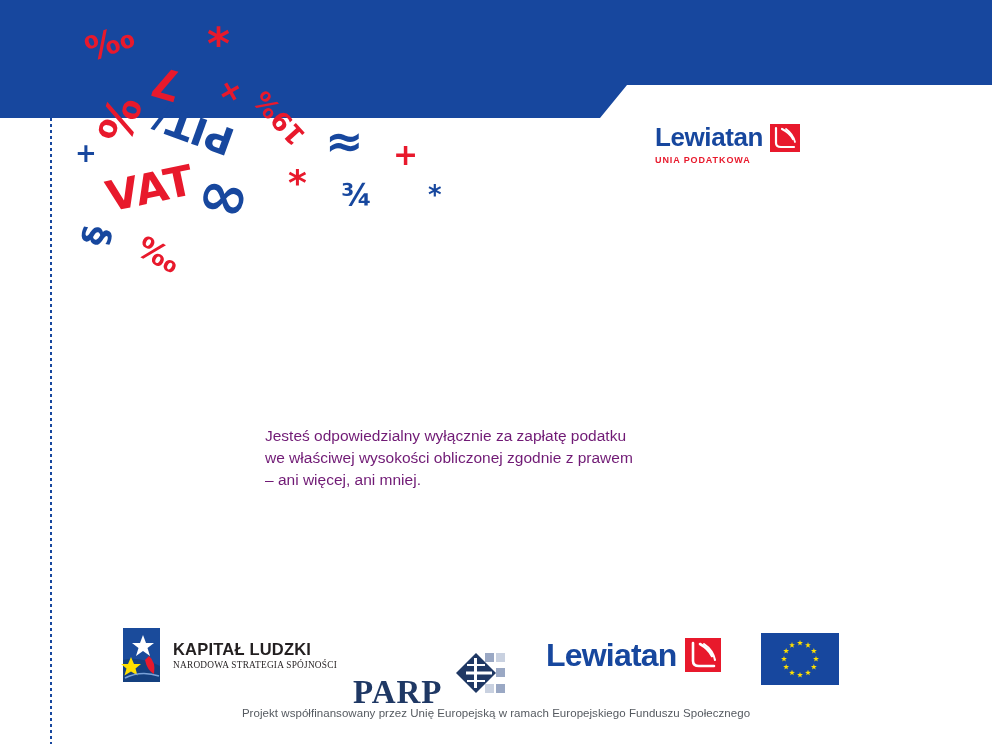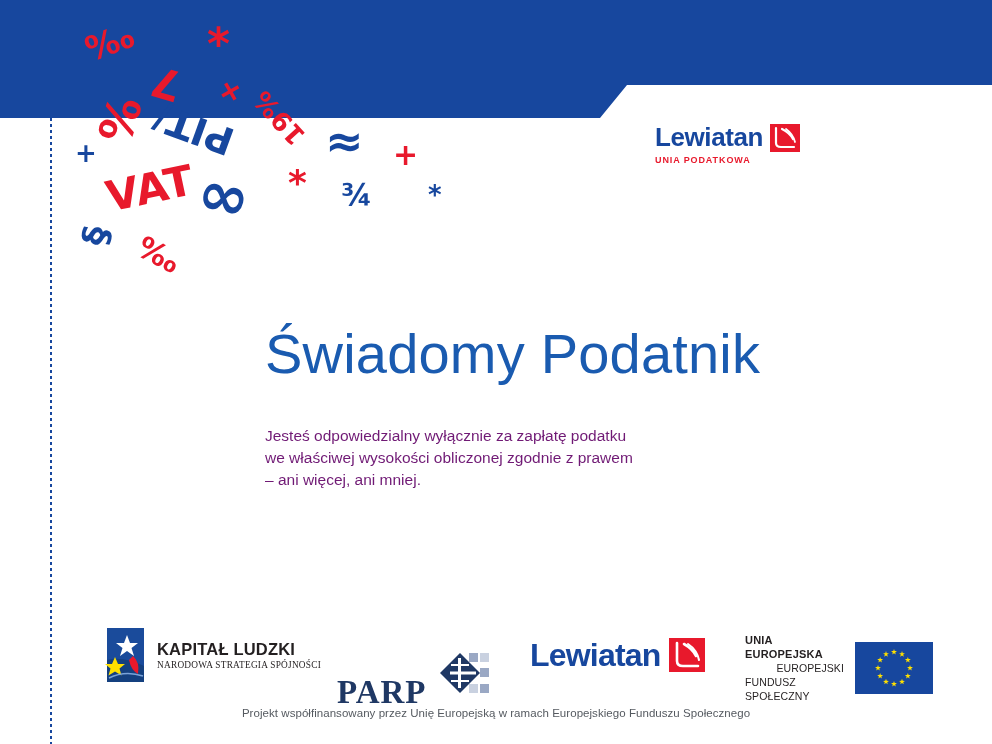--- a/index.html
+++ b/index.html
@@ -103,21 +103,21 @@
     position:absolute;
     left:265px;top:499px;
     font-family:"Liberation Sans", sans-serif;
     font-size:11.5px;
     color:#4a6ea8;
     white-space:nowrap;
   }
 
   
   .footer-logos{
-    position:absolute;left:0;top:624px;width:933px;height:68px;
+    position:absolute;left:16px;top:624px;width:933px;height:68px;
   }
   .flogo{position:absolute;display:flex;align-items:center;}
 
   
   .kl{left:103px;top:2px;gap:9px;}
   .kl-mark{width:45px;height:58px;flex:none;}
   .kl-txt{display:flex;flex-direction:column;justify-content:center;}
   .kl-t1{
     font-family:"Liberation Sans", sans-serif;font-weight:700;
     font-size:16.5px;color:#231f20;letter-spacing:0.2px;line-height:19px;
@@ -198,21 +198,20 @@
           <rect x="0" y="0" width="30" height="28" fill="#e8192c"></rect>
           <path d="M6 4 L6 19 Q6 23 11 23 L24 23" stroke="#ffffff" stroke-width="2.2" fill="none" stroke-linecap="round"></path>
           <path d="M12 5 Q20 9 23 15" stroke="#ffffff" stroke-width="2.2" fill="none" stroke-linecap="round"></path>
           <path d="M16 5 Q23 10 25 18" stroke="#ffffff" stroke-width="1.8" fill="none" stroke-linecap="round"></path>
         </svg>
       </span>
     </div>
     <span class="hdr-sub">UNIA PODATKOWA</span>
   </div>
 
-  <h1 class="title">Świadomy Podatnik</h1>
 
   <p class="body-copy">Jesteś odpowiedzialny wyłącznie za zapłatę podatku
 we właściwej wysokości obliczonej zgodnie z prawem
 – ani więcej, ani mniej.</p>
 
 
   <div class="footer-logos">
 
     <div class="flogo kl">
       <span class="kl-mark">
@@ -255,25 +254,20 @@
         <svg width="36" height="34" viewBox="0 0 36 34" aria-hidden="true">
           <rect x="0" y="0" width="36" height="34" fill="#e8192c"></rect>
           <path d="M8 5 L8 23 Q8 28 14 28 L29 28" stroke="#ffffff" stroke-width="2.6" fill="none" stroke-linecap="round"></path>
           <path d="M15 6 Q24 11 27 18" stroke="#ffffff" stroke-width="2.6" fill="none" stroke-linecap="round"></path>
           <path d="M19 6 Q28 12 30 22" stroke="#ffffff" stroke-width="2.1" fill="none" stroke-linecap="round"></path>
         </svg>
       </span>
     </div>
 
     <div class="flogo eu">
-      <span class="eu-txt">
-        <span class="eu-t1">UNIA EUROPEJSKA</span>
-        <span class="eu-t2">EUROPEJSKI</span>
-        <span class="eu-t3">FUNDUSZ SPOŁECZNY</span>
-      </span>
       <span class="eu-flag">
         <svg width="78" height="52" viewBox="0 0 78 52" aria-hidden="true">
           <rect x="0" y="0" width="78" height="52" fill="#17479e"></rect>
           <g fill="#ffe000" id="eu-stars">
               <polygon points="39.00,6.90 39.73,9.00 41.95,9.04 40.18,10.38 40.82,12.51 39.00,11.24 37.18,12.51 37.82,10.38 36.05,9.04 38.27,9.00"></polygon>
               <polygon points="47.00,9.04 47.73,11.14 49.95,11.19 48.18,12.53 48.82,14.65 47.00,13.38 45.18,14.65 45.82,12.53 44.05,11.19 46.27,11.14"></polygon>
               <polygon points="52.86,14.90 53.59,17.00 55.80,17.04 54.04,18.38 54.68,20.51 52.86,19.24 51.03,20.51 51.68,18.38 49.91,17.04 52.13,17.00"></polygon>
               <polygon points="55.00,22.90 55.73,25.00 57.95,25.04 56.18,26.38 56.82,28.51 55.00,27.24 53.18,28.51 53.82,26.38 52.05,25.04 54.27,25.00"></polygon>
               <polygon points="52.86,30.90 53.59,33.00 55.80,33.04 54.04,34.38 54.68,36.51 52.86,35.24 51.03,36.51 51.68,34.38 49.91,33.04 52.13,33.00"></polygon>
               <polygon points="47.00,36.76 47.73,38.85 49.95,38.90 48.18,40.24 48.82,42.36 47.00,41.10 45.18,42.36 45.82,40.24 44.05,38.90 46.27,38.85"></polygon>

